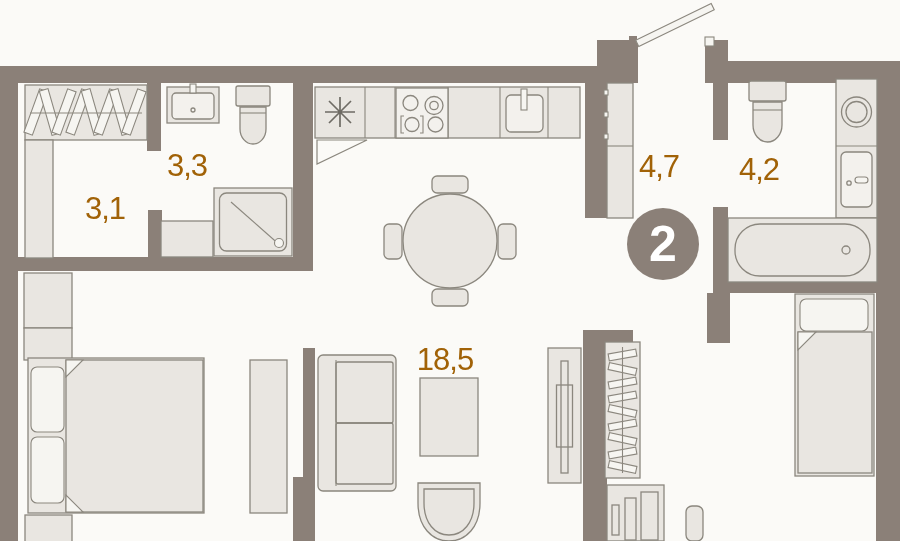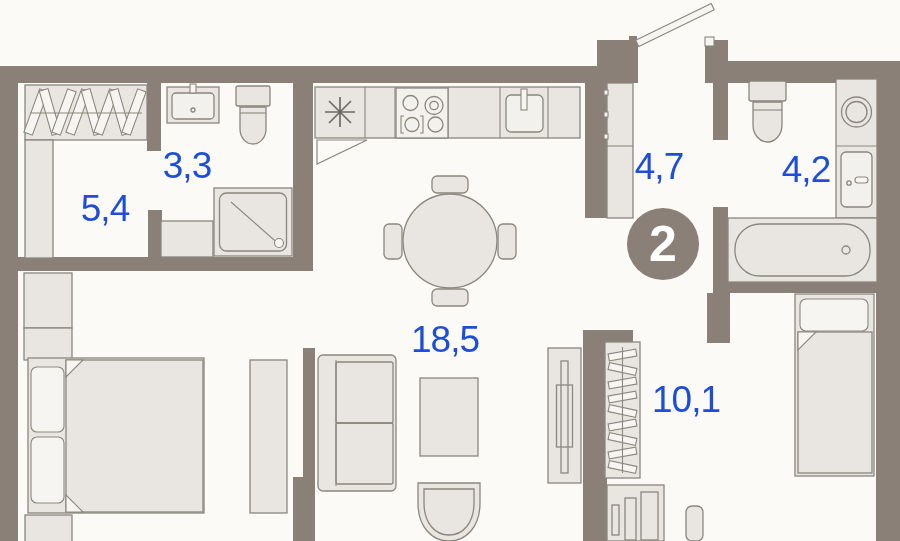--- a/index.html
+++ b/index.html
@@ -5,22 +5,22 @@
   html,body{margin:0;padding:0;background:#fbfaf7;}
   .plan{position:relative;width:900px;height:541px;overflow:hidden;background:#fbfaf7;
         font-family:"Liberation Sans",sans-serif;}
   .plan svg{position:absolute;left:0;top:0;}
   .wall{fill:#8b8078;stroke:none;}
   .furn{fill:#e9e6e1;stroke:#8b877e;stroke-width:1.3;}
   .furn2{fill:#f3f1ed;stroke:#8b877e;stroke-width:1.3;}
   .inner{fill:none;stroke:#8b877e;stroke-width:1.3;}
   .slat{fill:#f6f5f1;stroke:#8b877e;stroke-width:1.1;}
   .thin{fill:none;stroke:#8b877e;stroke-width:1.1;}
-  .room-label{position:absolute;transform:translate(-50%,-50%);color:#1d4ed8;
-        font-size:37px;letter-spacing:-1px;white-space:nowrap;}
+  .room-label{position:absolute;transform:translate(-50%,-50%);color:#a16207;
+        font-size:31px;letter-spacing:-1px;white-space:nowrap;}
   .badge{position:absolute;left:627px;top:208px;width:72px;height:72px;border-radius:50%;
         background:#8b8078;color:#fff;display:flex;align-items:center;justify-content:center;
         font-size:50px;font-weight:bold;}
   .total-area{position:absolute;left:600px;top:278px;color:#34322e;font-weight:bold;
         font-size:42px;letter-spacing:-1px;white-space:nowrap;}
   .total-area .ta-unit{font-size:32px;margin-left:2px;}
   .total-area .ta-sup{font-size:22px;vertical-align:14px;margin-left:1px;}
 </style>
 </head>
 <body>
@@ -218,24 +218,23 @@
     <rect class="furn" x="607" y="485" width="57" height="56"></rect>
     <rect class="inner" x="612" y="505" width="7" height="30"></rect>
     <rect class="inner" x="625" y="498" width="11" height="42"></rect>
     <rect class="inner" x="641" y="492" width="17" height="48"></rect>
   </g>
   <g>
     <rect class="furn" x="686" y="506" width="17" height="35" rx="6"></rect>
   </g>
 </svg>
 
-  <div class="room-label" style="left:105px;top:209px">5,4</div>
+  <div class="room-label" style="left:105px;top:209px">3,1</div>
   <div class="room-label" style="left:187px;top:166px">3,3</div>
-  <div class="room-label" style="left:445px;top:340px">18,5</div>
+  <div class="room-label" style="left:445px;top:360px">18,5</div>
   <div class="room-label" style="left:659px;top:167px">4,7</div>
-  <div class="room-label" style="left:806px;top:170px">4,2</div>
-  <div class="room-label" style="left:686px;top:400px">10,1</div>
+  <div class="room-label" style="left:759px;top:170px">4,2</div>
 
   <div class="badge">
     <span>2</span>
   </div>
 
 </div>
 
 </body></html>

